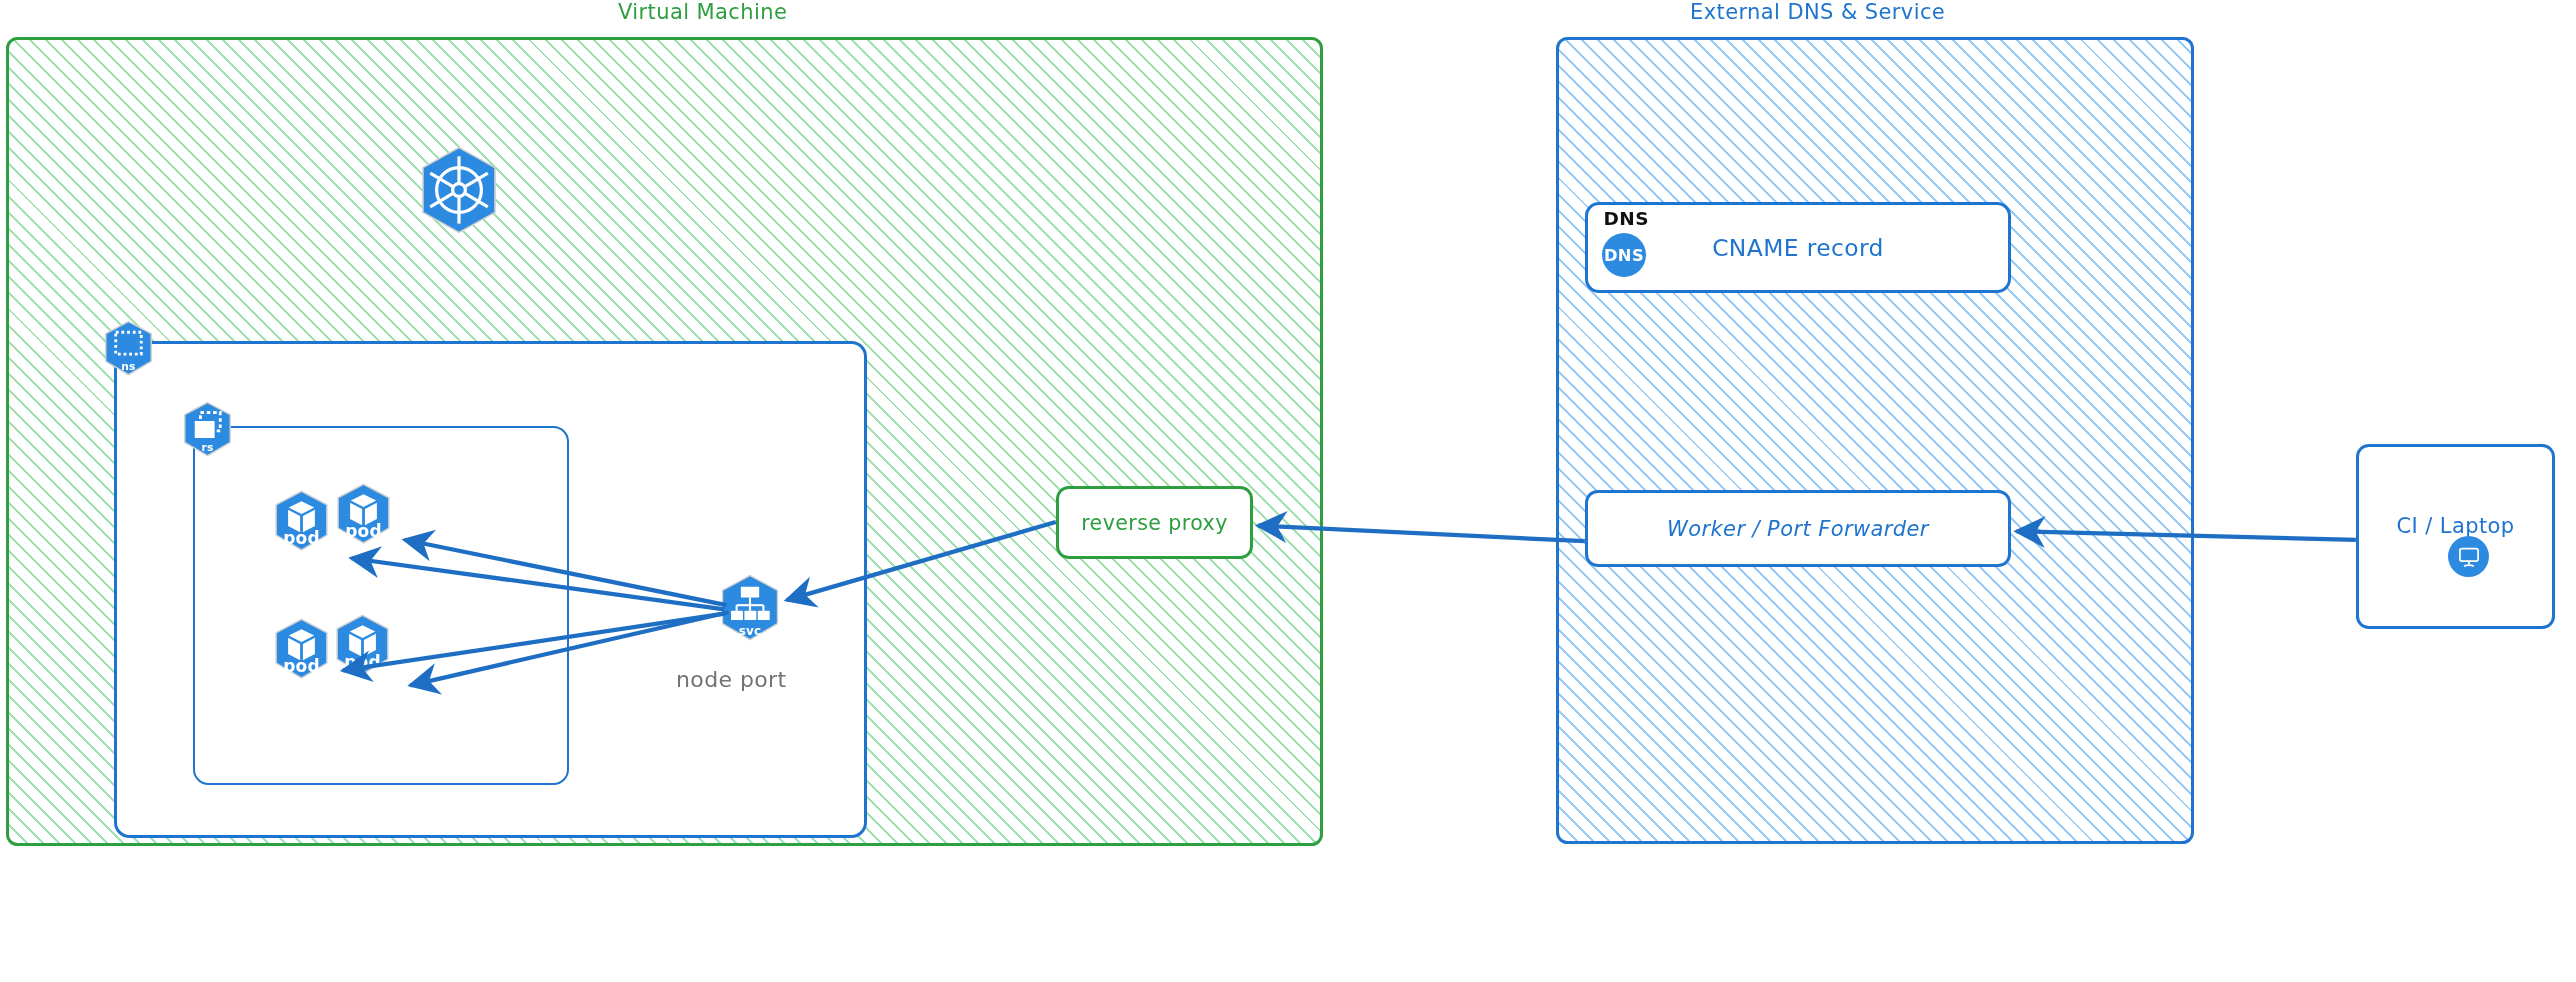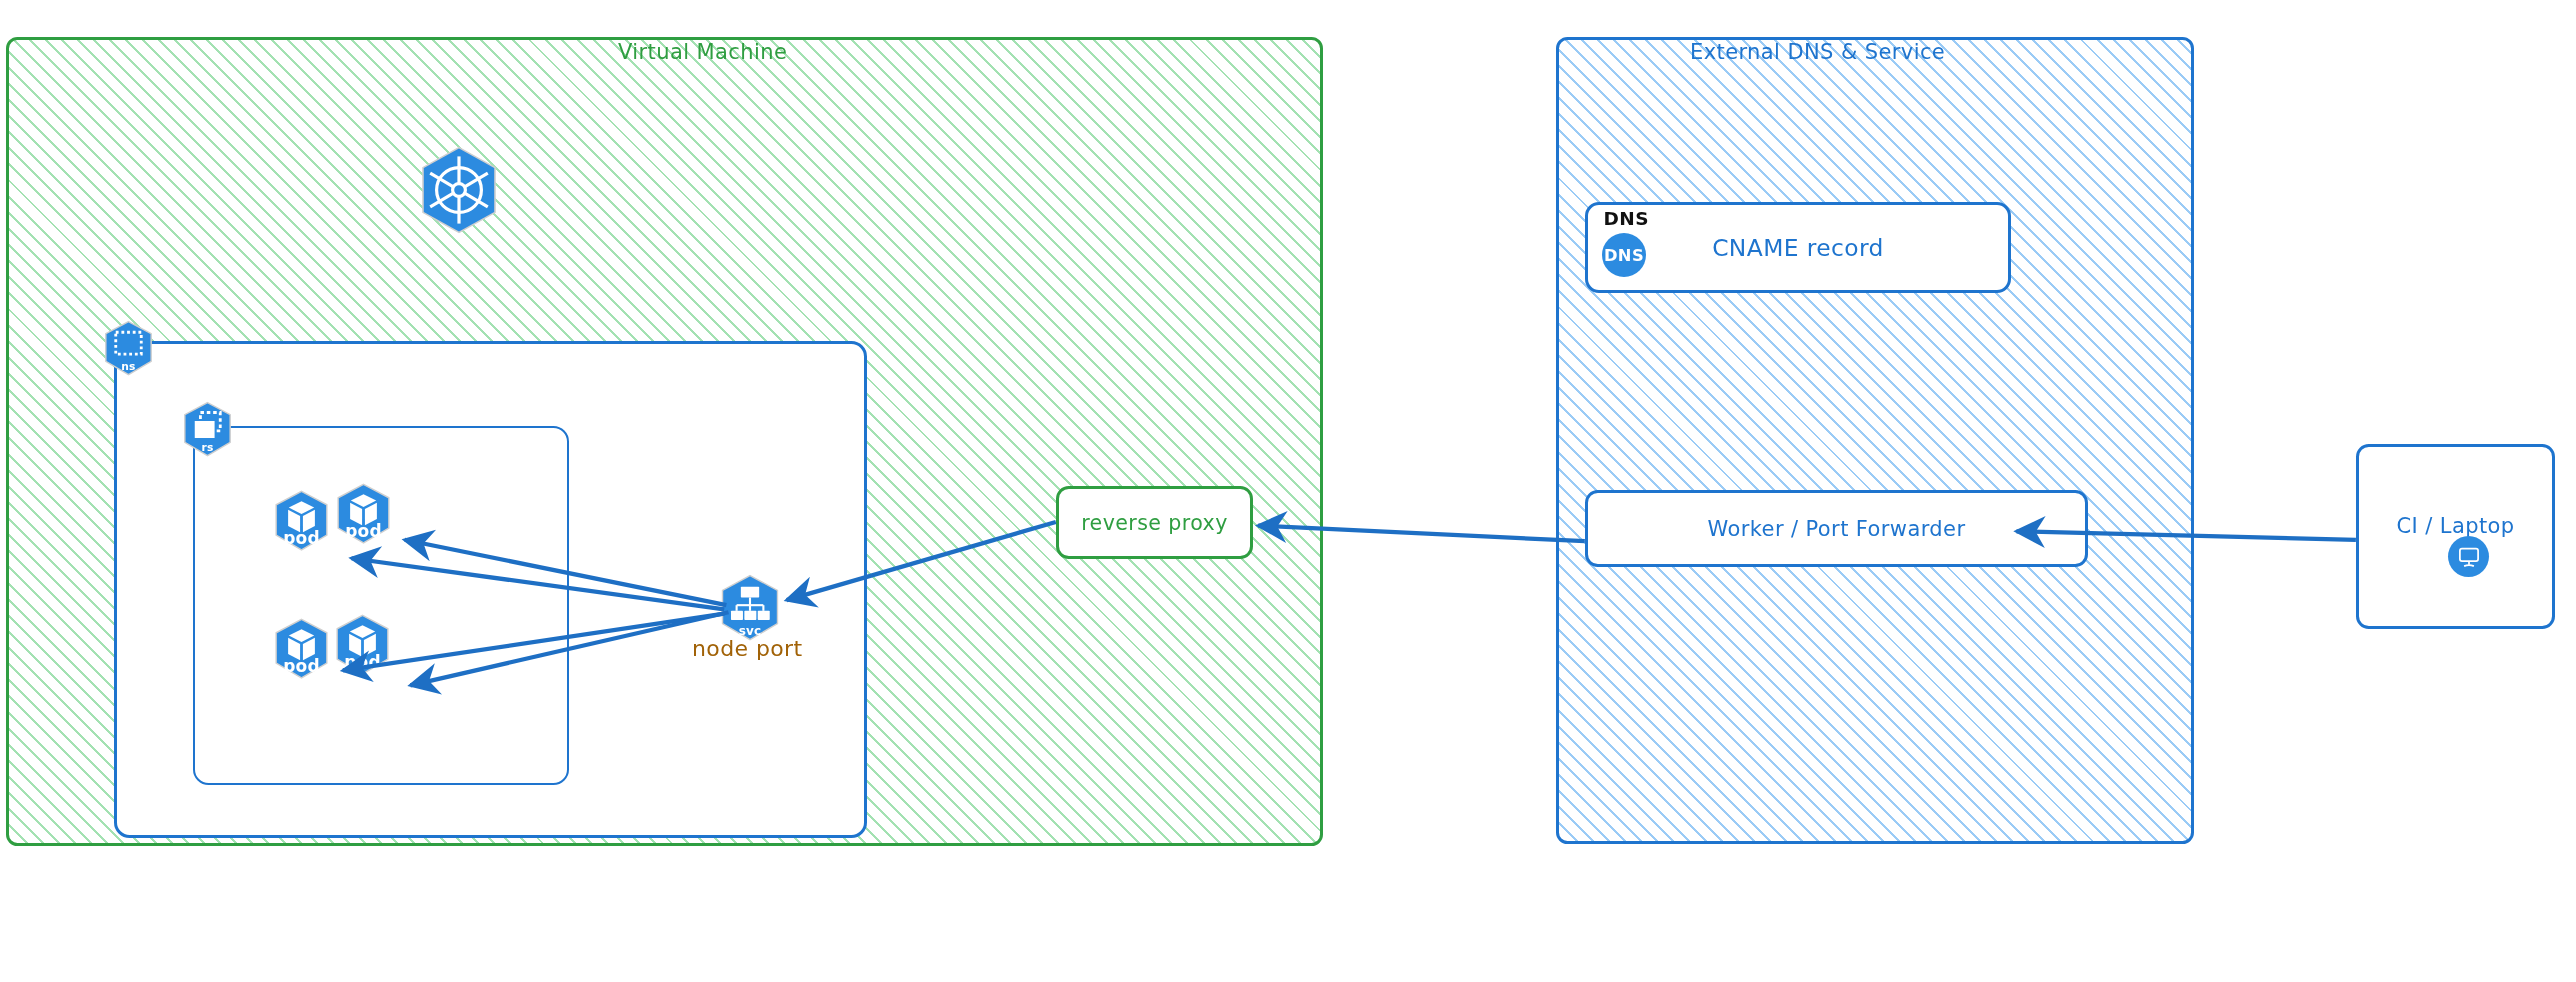--- a/index.html
+++ b/index.html
@@ -5,21 +5,21 @@
   html,body{margin:0;padding:0;background:#ffffff;}
   body{
     width:2576px;height:983px;position:relative;overflow:hidden;
     font-family:"DejaVu Sans", sans-serif;
   }
   
   .hand{font-family:"DejaVu Sans", sans-serif;font-weight:400;letter-spacing:0.4px;}
 
   
   .zone{position:absolute;box-sizing:border-box;border-radius:11.4px;}
-  .zone-title{position:absolute;white-space:nowrap;font-size:21px;margin-top:40px;}
+  .zone-title{position:absolute;white-space:nowrap;font-size:21px;}
 
   #vm-zone{
     left:5.7px;top:37px;width:1317px;height:809px;
     border:3.6px solid #2F9E41;
     background-color:#ffffff;
     background-image:repeating-linear-gradient(45deg,
         rgba(88,201,115,.55) 0px, rgba(88,201,115,.55) 2.1px,
         rgba(255,255,255,0) 2.1px, rgba(255,255,255,0) 11.4px);
   }
   #vm-title{left:618px;top:0px;color:#2F9E41;}
@@ -47,21 +47,21 @@
 
   #dns-card{left:1585px;top:202px;width:426px;height:91px;border:3.6px solid #1E74CE;border-radius:14px;
             display:block;}
   #dns-card .corner{position:absolute;left:15.6px;top:2.8px;color:#111111;font-size:18.5px;font-weight:600;}
   #dns-badge{position:absolute;left:14px;top:28px;width:44px;height:44px;border-radius:50%;
              background:#2C8BE0;display:flex;align-items:center;justify-content:center;
              color:#ffffff;font-size:16.3px;font-weight:700;letter-spacing:0.4px;}
   #dns-card .maintext{position:absolute;left:0;top:0;width:100%;height:100%;
              display:flex;align-items:center;justify-content:center;color:#1E74CE;font-size:23.4px;}
 
-  #worker-box{left:1585px;top:490px;width:503px;height:77px;border:3.6px solid #1E74CE;}
+  #worker-box{left:1585px;top:490px;width:426px;height:77px;border:3.6px solid #1E74CE;font-style:italic;}
   #worker-box .lbl{color:#1E74CE;font-size:21px;}
 
   #ci-box{left:2356px;top:444px;width:199px;height:185px;border:3.6px solid #1E74CE;
           display:block;}
   #ci-box .lbl{position:absolute;left:0;top:59px;width:100%;text-align:center;color:#1E74CE;font-size:21px;margin-top:8px;}
   #ci-icon{position:absolute;left:89px;top:89px;width:41px;height:41px;border-radius:50%;
            background:#2C8BE0;display:flex;align-items:center;justify-content:center;}
 
   
   .k8s{position:absolute;}
@@ -77,21 +77,21 @@
 
   .pod{width:57px;height:62px;}
   .pod .cap{bottom:4.3px;font-size:17px;}
   #pod-1{left:273px;top:490px;}
   #pod-2{left:335px;top:483px;}
   #pod-3{left:273px;top:618px;}
   #pod-4{left:334px;top:614px;}
 
   #svc-icon{left:719px;top:574px;width:62px;height:68px;}
   #svc-icon .cap{bottom:3.6px;font-size:12px;}
-  #nodeport-label{position:absolute;left:676px;top:636px;color:#a16207;font-size:22px;white-space:nowrap;margin-left:16px;}
+  #nodeport-label{position:absolute;left:676px;top:667px;color:#737373;font-size:22px;white-space:nowrap;}
 
   
   #arrows{position:absolute;left:0;top:0;width:2576px;height:983px;pointer-events:none;}
 </style>
 </head>
 <body>
 
 <div class="zone" id="vm-zone"></div>
 <div class="zone-title hand" id="vm-title">Virtual Machine</div>
 

